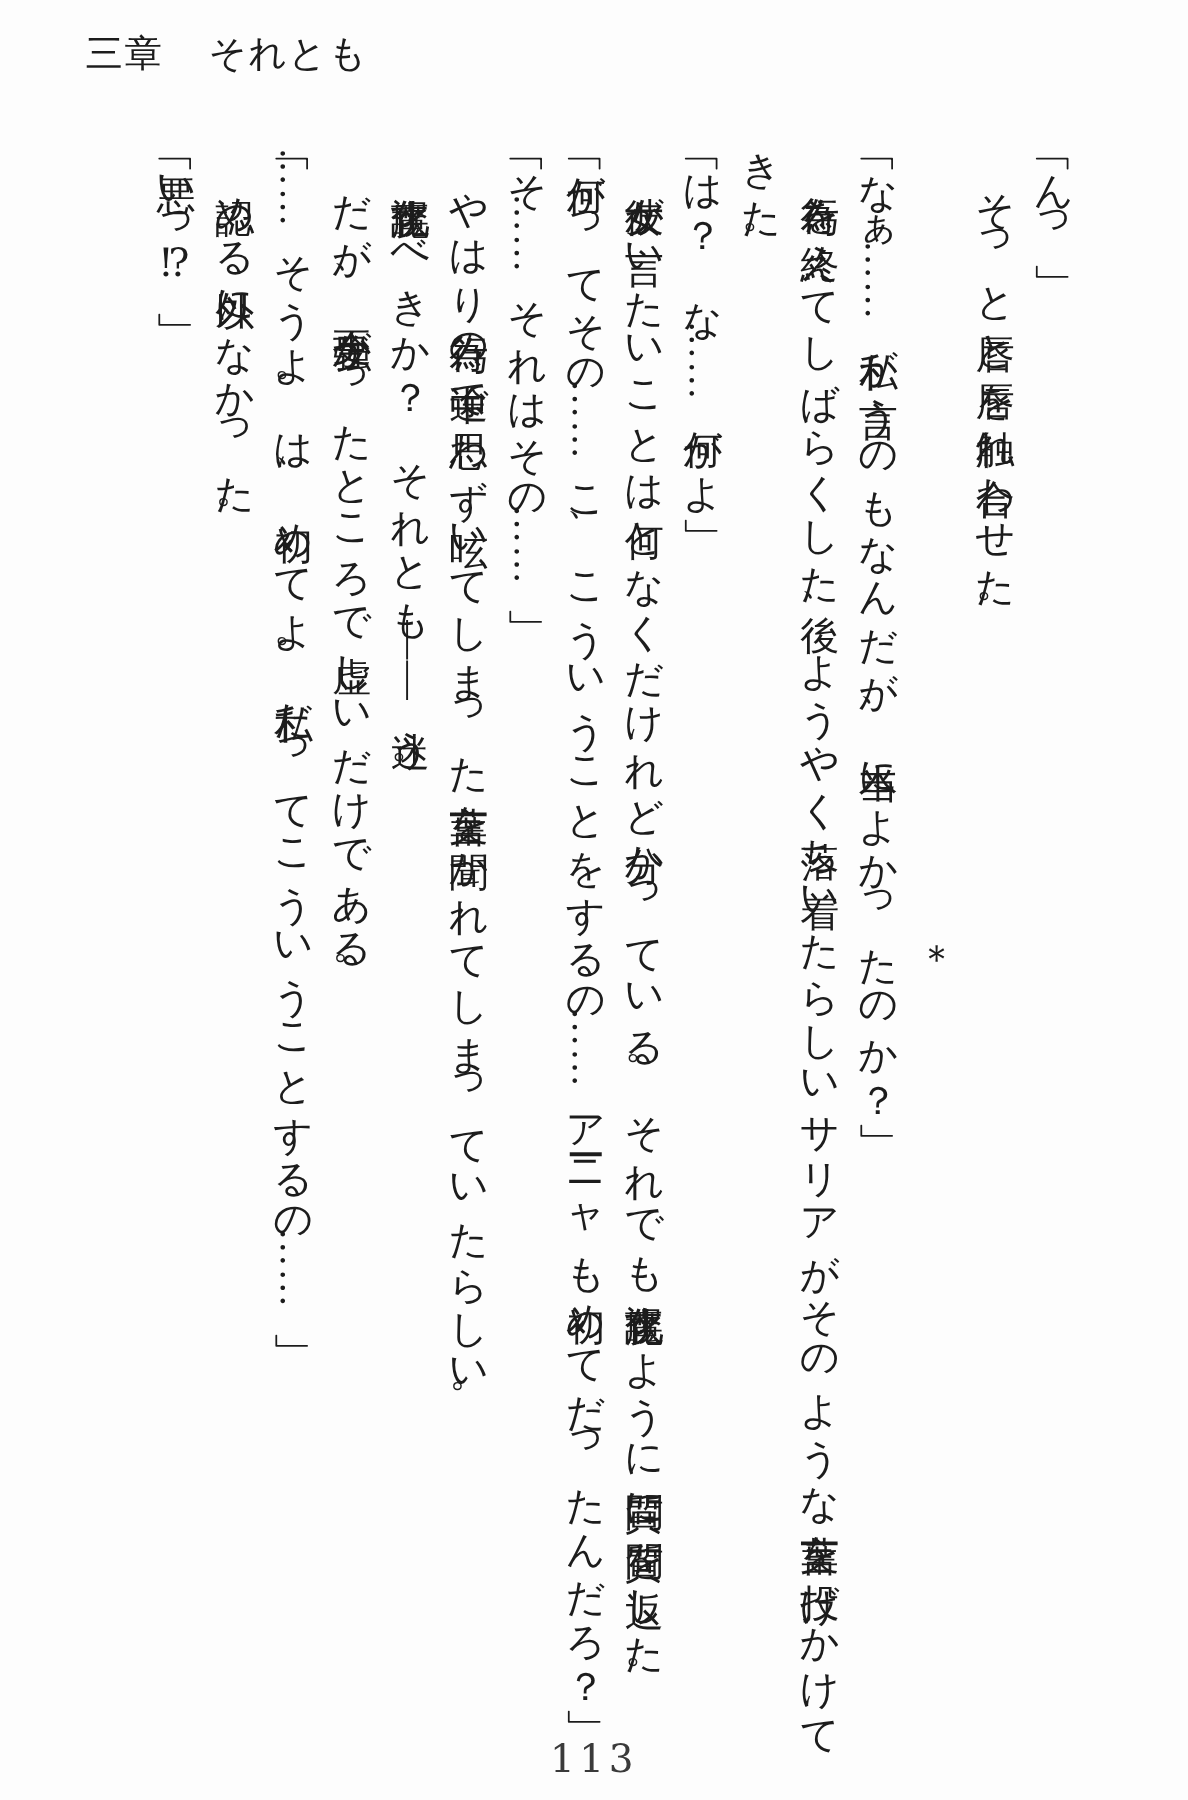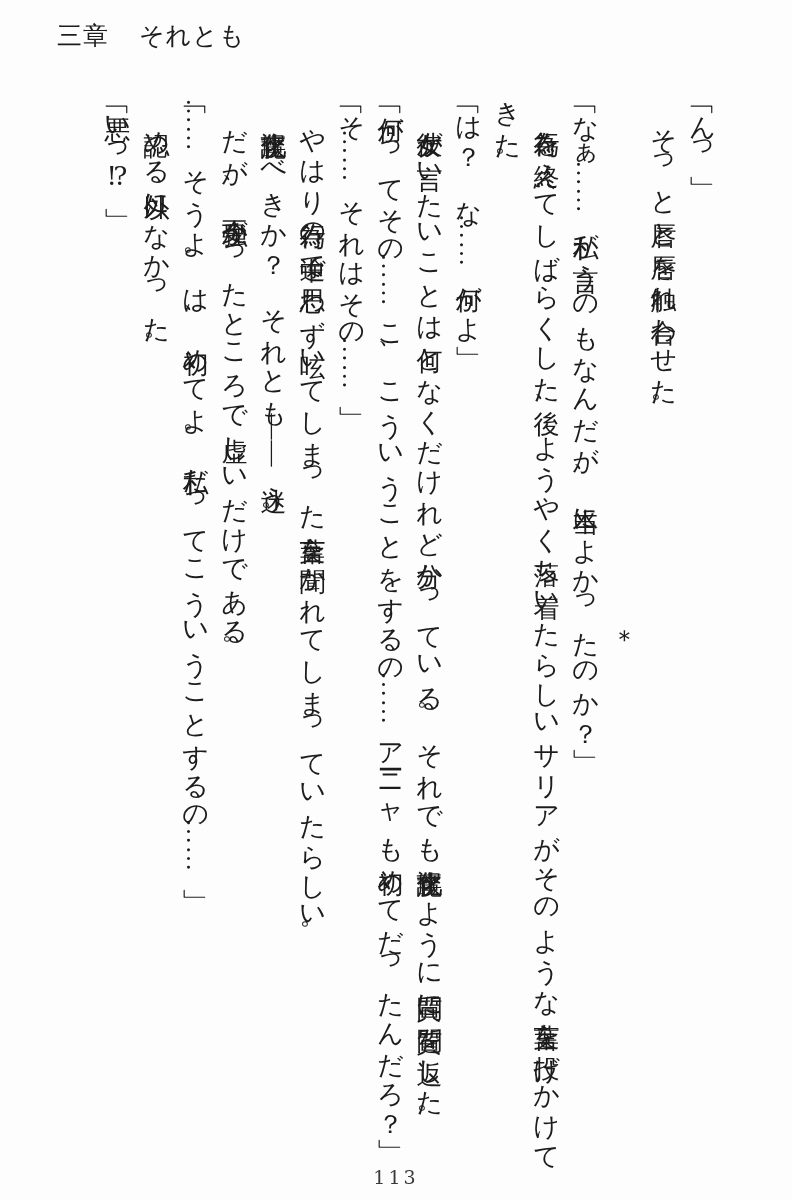--- a/index.html
+++ b/index.html
@@ -41,21 +41,21 @@
   .text-body p { margin: 0; padding: 0; }
   .text-body p.narrative { text-indent: 27px; }
   .text-body p.dialogue { text-indent: 13px; }
   .text-body p.scene_break { text-align: center; text-indent: 0; }
   .page-number {
     position: absolute;
     bottom: 12px;
     left: 0;
     width: 100%;
     text-align: center;
-    font-size: 19px;
+    font-size: 26px;
     letter-spacing: 3px;
     color: var(--pgnum);
     font-family: "DejaVu Serif", serif;
     margin-top: 22px;
   }
 </style>
 </head>
 <body>
 
 <div class="page">

